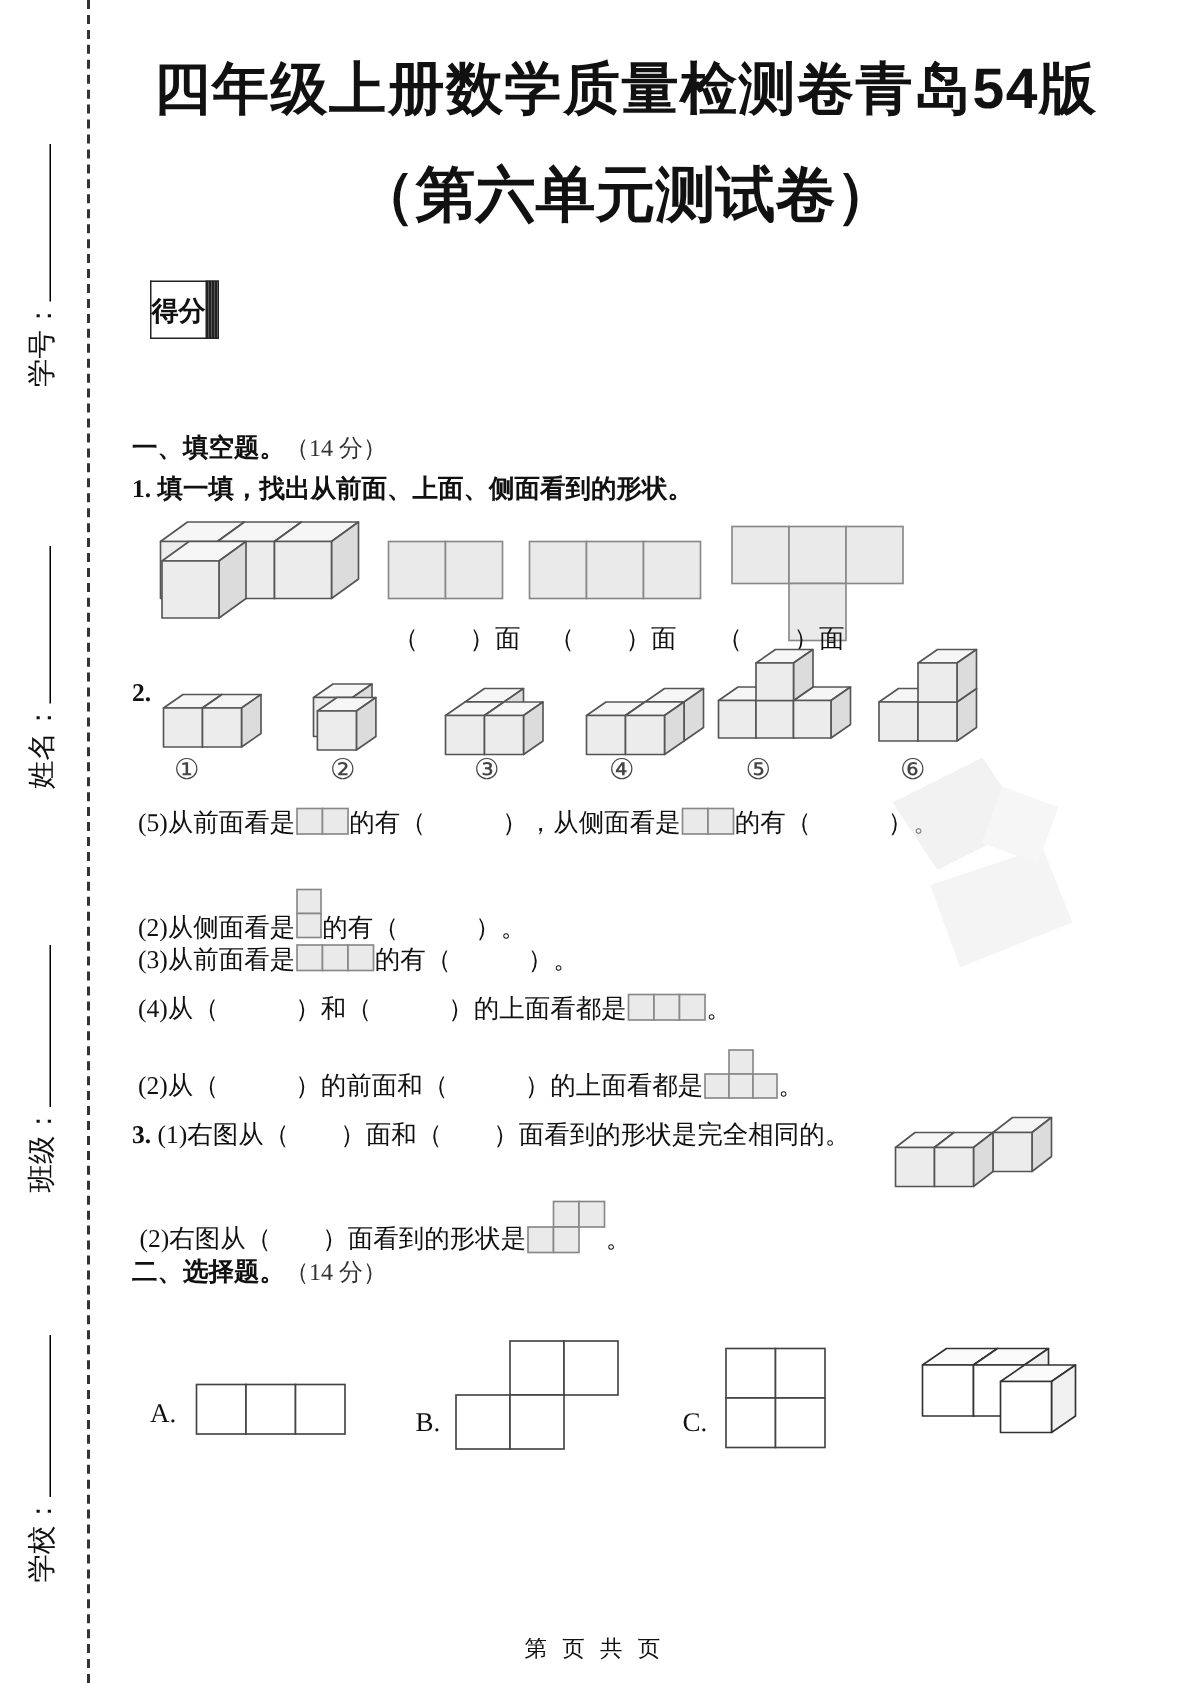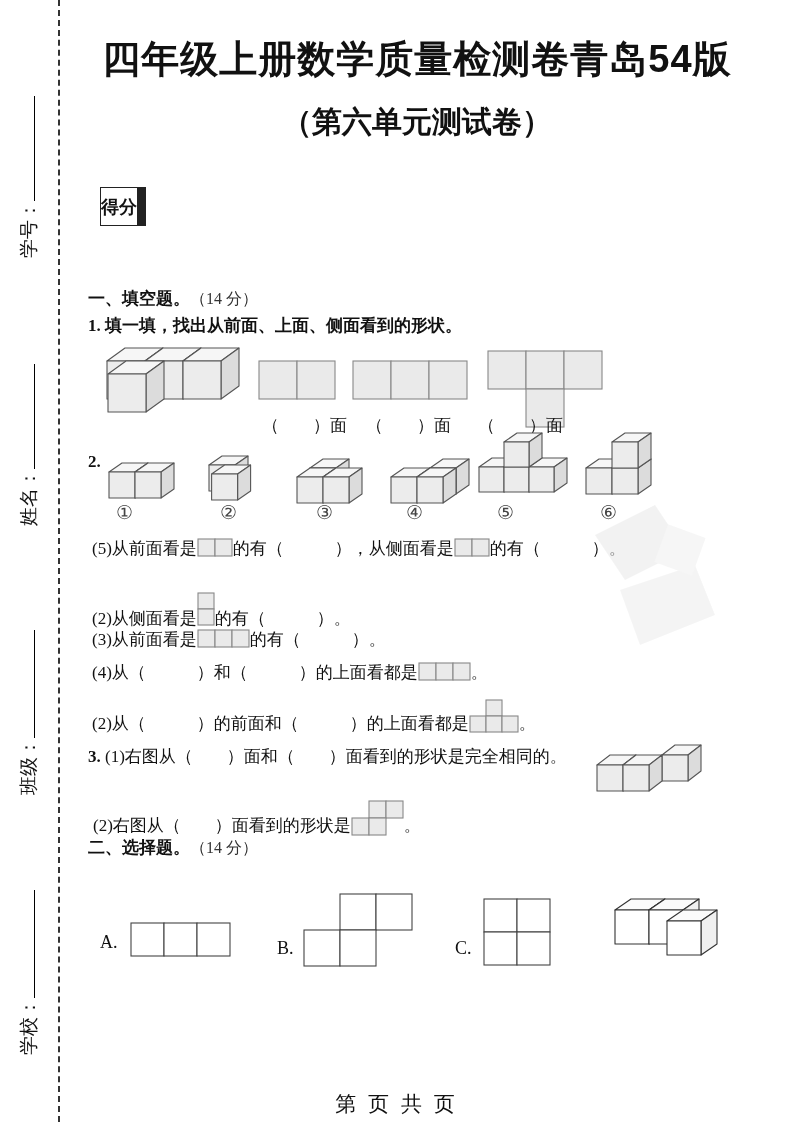--- a/index.html
+++ b/index.html
@@ -6,34 +6,34 @@
   #page{position:relative;width:793px;height:1122px;background:#fff;overflow:hidden;
         font-family:"Liberation Serif",serif;color:#111;}
   .abs{position:absolute;white-space:nowrap;}
   .sans{font-family:"Liberation Sans",sans-serif;}
   .b{font-weight:bold;}
   .cut{position:absolute;left:58px;top:0;height:1122px;width:0;border-left:2px dashed #333;}
   .vlabel{position:absolute;transform:rotate(-90deg);transform-origin:0 0;white-space:nowrap;
           font-size:19px;line-height:22px;}
   .uline{display:inline-block;border-bottom:1.6px solid #000;height:14px;}
   #title{left:60px;width:714px;top:34px;text-align:center;font-size:38px;letter-spacing:1px;}
-  #subtitle{left:60px;width:714px;top:102px;text-align:center;font-size:30px;}
+  #subtitle{left:60px;width:714px;top:102px;text-align:center;font-size:40px;}
   #meta{right:33px;top:163px;font-size:15.5px;}
   table.score{position:absolute;left:100px;top:187px;border-collapse:collapse;table-layout:fixed;}
   table.score td{border:1.6px solid #222;text-align:center;vertical-align:middle;
                  font-family:"Liberation Sans",sans-serif;font-weight:bold;font-size:18px;padding:0;}
   .hrow td{height:40px;}
   .srow td{height:37px;margin-left:24px;}
   .line17{font-size:17px;}
   .pts{font-weight:normal;font-size:16px;color:#333;font-family:"Liberation Serif",serif;}
   .circ{font-size:19px;color:#444;}
   .shape{display:inline-block;line-height:0;}
   svg{display:block;}
   .inl{display:inline-block;line-height:0;vertical-align:-3px;}
-  #footer{left:0;width:793px;top:1090px;text-align:center;font-size:21px;letter-spacing:3px;}
+  #footer{left:0;width:793px;top:1090px;text-align:center;font-size:15px;letter-spacing:3px;}
   .wm{opacity:.45;}
 </style>
 </head>
 <body>
 
 <div id="page">
 
   <div class="cut"></div>
 
   <div class="vlabel" style="left:18px;top:258px">

